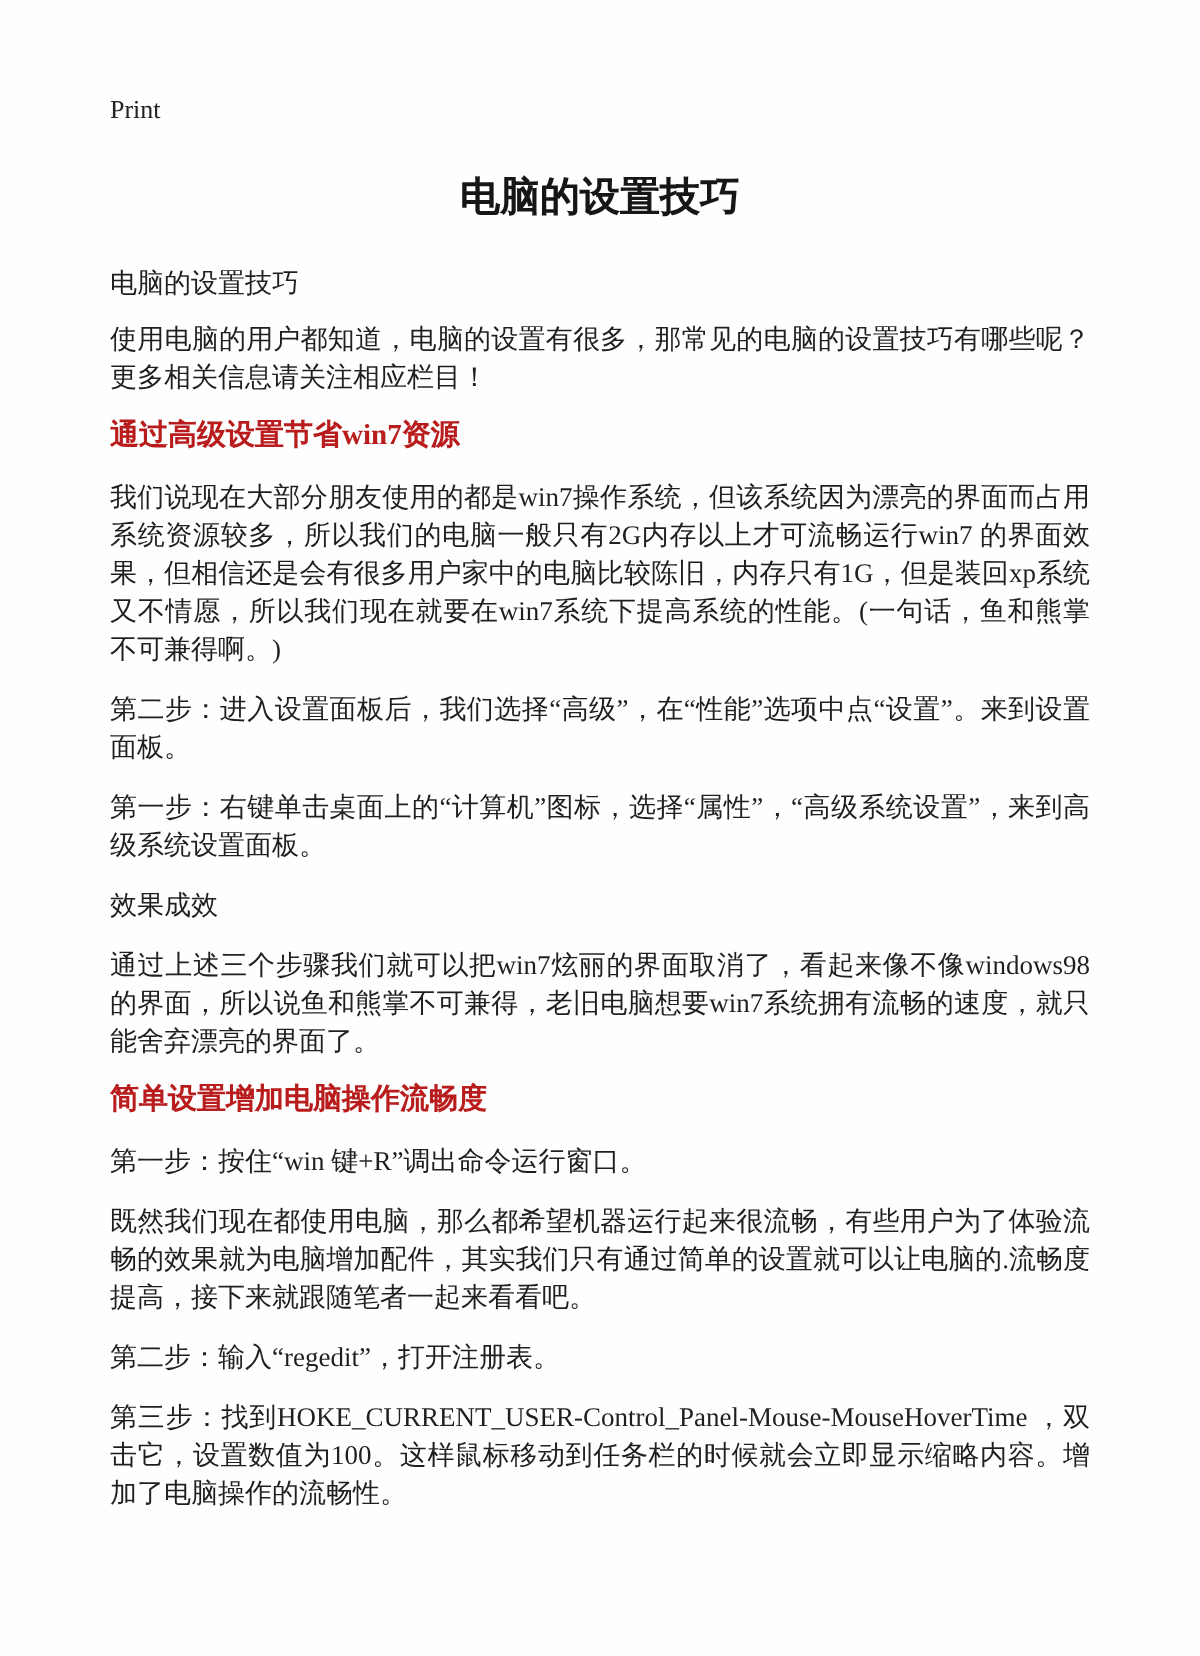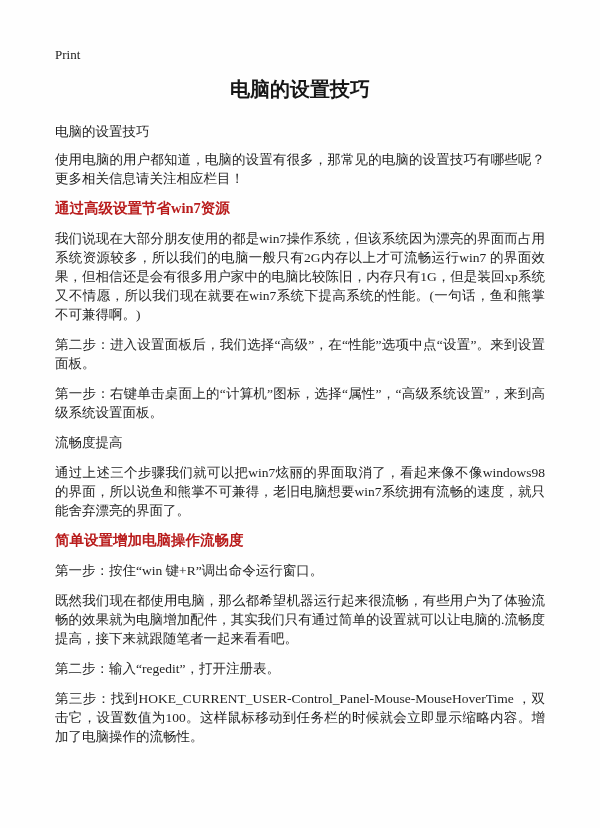--- a/index.html
+++ b/index.html
@@ -14,21 +14,21 @@
     box-sizing: border-box;
     background: #fefefe;
     color: #1f1f1f;
     font-family: "Liberation Serif", "DejaVu Serif", serif;
     padding: 48px 55px 0 55px;
     overflow: hidden;
   }
   .print-label {
     font-size: 13px;
     line-height: 14px;
-    margin: 0 0 14px 0;
+    margin: 0 0 24px 0;
     color: #222222;
   }
   .doc-title {
     font-size: 20px;
     line-height: 26px;
     font-weight: bold;
     text-align: center;
     margin: 0 0 20px 0;
     color: #161616;
   }
@@ -67,21 +67,21 @@
 
   <h2 class="section-heading">通过高级设置节省win7资源</h2>
 
   <p class="para">我们说现在大部分朋友使用的都是win7操作系统，但该系统因为漂亮的界面而占用系统资源较多，所以我们的电脑一般只有2G内存以上才可流畅运行win7 的界面效果，但相信还是会有很多用户家中的电脑比较陈旧，内存只有1G，但是装回xp系统又不情愿，所以我们现在就要在win7系统下提高系统的性能。(一句话，鱼和熊掌不可兼得啊。)</p>
 
   <p class="para">第二步：进入设置面板后，我们选择“高级”，在“性能”选项中点“设置”。来到设置面板。</p>
 
   <p class="para">第一步：右键单击桌面上的“计算机”图标，选择“属性”，“高级系统设置”，来到高级系统设置面板。</p>
 
 
-  <p class="para">流畅度提高</p>
+  <p class="para">效果成效</p>
 
   <p class="para">通过上述三个步骤我们就可以把win7炫丽的界面取消了，看起来像不像windows98的界面，所以说鱼和熊掌不可兼得，老旧电脑想要win7系统拥有流畅的速度，就只能舍弃漂亮的界面了。</p>
 
   <h2 class="section-heading">简单设置增加电脑操作流畅度</h2>
 
   <p class="para">第一步：按住“win 键+R”调出命令运行窗口。</p>
 
   <p class="para">既然我们现在都使用电脑，那么都希望机器运行起来很流畅，有些用户为了体验流畅的效果就为电脑增加配件，其实我们只有通过简单的设置就可以让电脑的.流畅度提高，接下来就跟随笔者一起来看看吧。</p>
 
   <p class="para">第二步：输入“regedit”，打开注册表。</p>

